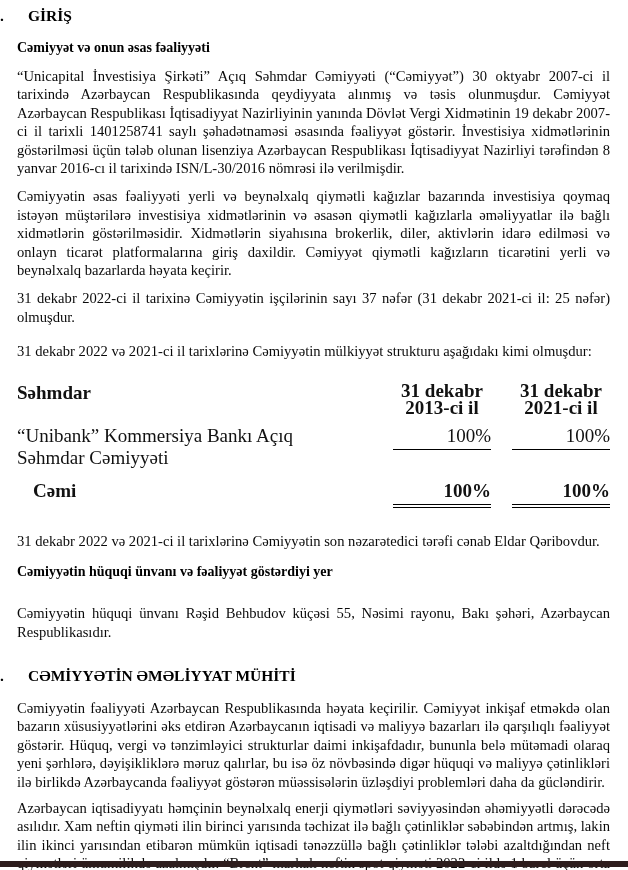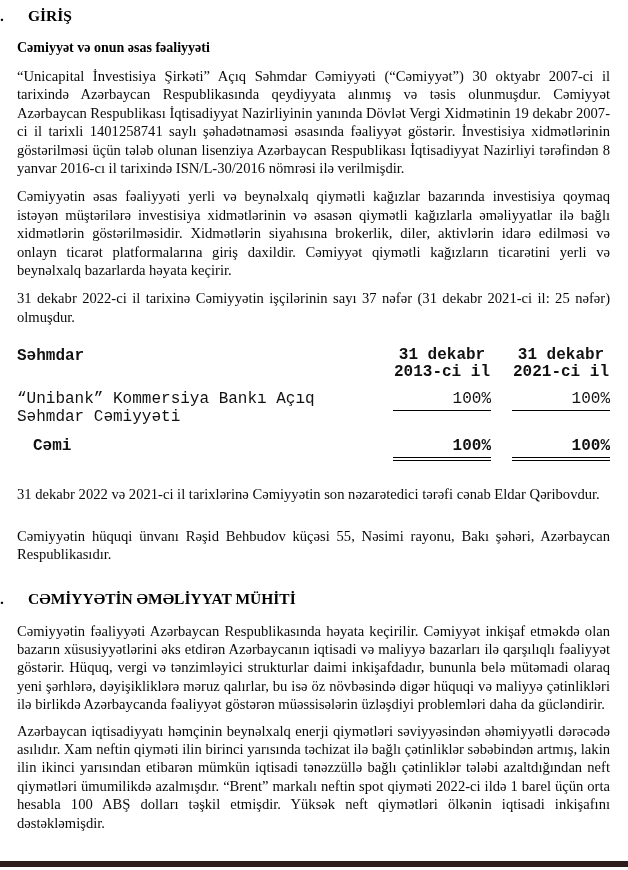--- a/index.html
+++ b/index.html
@@ -53,21 +53,21 @@
   }
   p.m9  { }
   p.m7  { }
   p.m8  { margin-top: 8px; }
   p.m11 { margin-top: 23px; }
   p.m14 { margin-top: 14px; }
   p.m16 { margin-top: 16px; }
   p.m20 { margin-top: 24px; }
 
   
-  .otable { margin-top: 21px; font-size: 16px; font-family: Liberation Mono, monospace; }
+  .otable { margin-top: 21px; font-size: 19px; }
   .trow { display: flex; align-items: flex-start; }
   .tname { flex: 1 1 auto; padding-right: 8px; }
   .tcell {
     width: 98px;
     margin-left: 21px;
     flex: 0 0 auto;
   }
   .thead .tname, .thead .tcell { font-weight: bold; }
   .thead .tcell { text-align: center; line-height: 17px; }
   .thead .tcell span { display: block; }
@@ -105,20 +105,21 @@
     </h1>
 
     <h2 class="sub-heading">Cəmiyyət və onun əsas fəaliyyəti</h2>
 
     <p class="body m9">“Unicapital İnvestisiya Şirkəti” Açıq Səhmdar Cəmiyyəti (“Cəmiyyət”) 30 oktyabr 2007-ci il tarixində Azərbaycan Respublikasında qeydiyyata alınmış və təsis olunmuşdur. Cəmiyyət Azərbaycan Respublikası İqtisadiyyat Nazirliyinin yanında Dövlət Vergi Xidmətinin 19 dekabr 2007-ci il tarixli 1401258741 saylı şəhadətnaməsi əsasında fəaliyyət göstərir. İnvestisiya xidmətlərinin göstərilməsi üçün tələb olunan lisenziya Azərbaycan Respublikası İqtisadiyyat Nazirliyi tərəfindən 8 yanvar 2016-cı il tarixində ISN/L-30/2016 nömrəsi ilə verilmişdir.</p>
 
     <p class="body m9">Cəmiyyətin əsas fəaliyyəti yerli və beynəlxalq qiymətli kağızlar bazarında investisiya qoymaq istəyən müştərilərə investisiya xidmətlərinin və əsasən qiymətli kağızlarla əməliyyatlar ilə bağlı xidmətlərin göstərilməsidir. Xidmətlərin siyahısına brokerlik, diler, aktivlərin idarə edilməsi və onlayn ticarət platformalarına giriş daxildir. Cəmiyyət qiymətli kağızların ticarətini yerli və beynəlxalq bazarlarda həyata keçirir.</p>
 
     <p class="body m7">31 dekabr 2022-ci il tarixinə Cəmiyyətin işçilərinin sayı 37 nəfər (31 dekabr 2021-ci il: 25 nəfər) olmuşdur.</p>
 
+    <p class="body m16">31 dekabr 2022 və 2021-ci il tarixlərinə Cəmiyyətin mülkiyyət strukturu aşağıdakı kimi olmuşdur:</p>
 
     <div class="otable">
       <div class="trow thead">
         <div class="tname">Səhmdar</div>
         <div class="tcell">
           <span>31 dekabr</span>
           <span>2013-ci il</span>
         </div>
         <div class="tcell">
           <span>31 dekabr</span>
@@ -132,20 +133,21 @@
       </div>
       <div class="trow total">
         <div class="tname">Cəmi</div>
         <div class="tcell">100%</div>
         <div class="tcell">100%</div>
       </div>
     </div>
 
     <p class="body m20">31 dekabr 2022 və 2021-ci il tarixlərinə Cəmiyyətin son nəzarətedici tərəfi cənab Eldar Qəribovdur.</p>
 
+    <h2 class="sub-heading addr">Cəmiyyətin hüquqi ünvanı və fəaliyyət göstərdiyi yer</h2>
 
     <p class="body m11">Cəmiyyətin hüquqi ünvanı Rəşid Behbudov küçəsi 55, Nəsimi rayonu, Bakı şəhəri, Azərbaycan Respublikasıdır.</p>
 
     <h1 class="sec-heading second">
       <span class="marker">.</span>
       <span>CƏMİYYƏTİN ƏMƏLİYYAT MÜHİTİ</span>
     </h1>
 
     <p class="body m14">Cəmiyyətin fəaliyyəti Azərbaycan Respublikasında həyata keçirilir. Cəmiyyət inkişaf etməkdə olan bazarın xüsusiyyətlərini əks etdirən Azərbaycanın iqtisadi və maliyyə bazarları ilə qarşılıqlı fəaliyyət göstərir. Hüquq, vergi və tənzimləyici strukturlar daimi inkişafdadır, bununla belə mütəmadi olaraq yeni şərhlərə, dəyişikliklərə məruz qalırlar, bu isə öz növbəsində digər hüquqi və maliyyə çətinlikləri ilə birlikdə Azərbaycanda fəaliyyət göstərən müəssisələrin üzləşdiyi problemləri daha da gücləndirir.</p>
 

